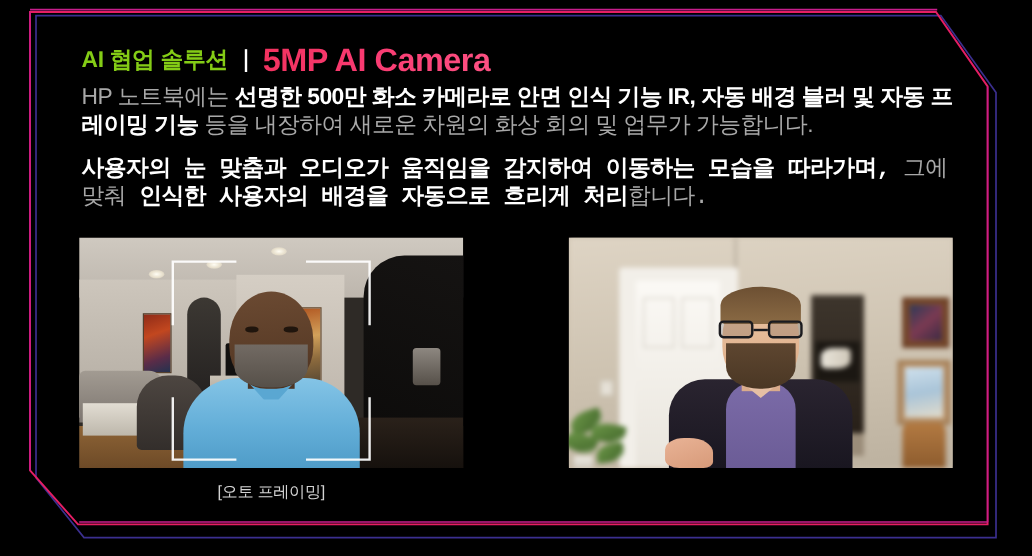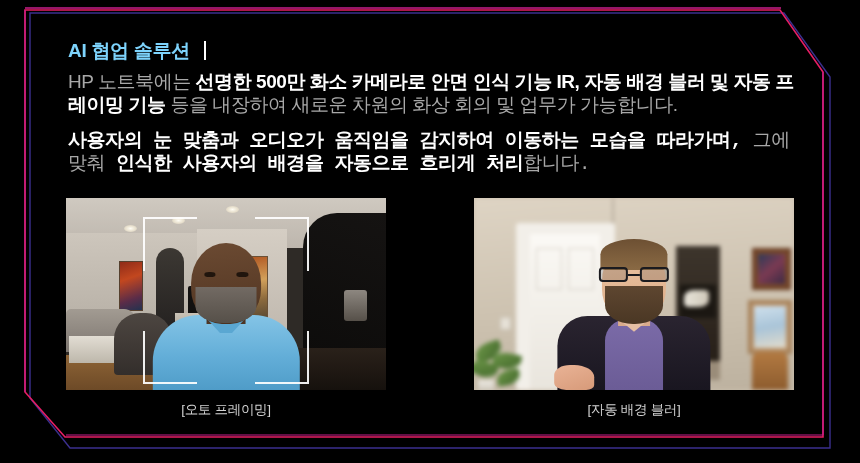--- a/index.html
+++ b/index.html
@@ -38,21 +38,21 @@
   
   .title-row {
     position: absolute;
     left: 68px;
     top: 33px;
     display: flex;
     align-items: center;
     height: 34px;
   }
   .title-pre {
-    color: #7dd3fc;
+    color: #84cc16;
     font-size: 19px;
     font-weight: bold;
     letter-spacing: -0.3px;
     line-height: 1;
     white-space: nowrap;
   }
   .title-divider {
     width: 2px;
     height: 19px;
     background: #ffffff;
@@ -417,20 +417,21 @@
   <path d="M 25,10 L 25,392" fill="none" stroke="#c81e8c" stroke-width="1.2"></path>
   <path d="M 66,435 L 823,435" fill="none" stroke="#c81e8c" stroke-width="1.2"></path>
   <path d="M 823,72 L 823,435" fill="none" stroke="#c81e8c" stroke-width="1.2"></path>
 </svg>
 
 <div class="content">
 
   <div class="title-row">
     <span class="title-pre">AI 협업 솔루션</span>
     <span class="title-divider"></span>
+    <span class="title-main">5MP AI Camera</span>
   </div>
 
   <p class="para para-1">
     <span>HP 노트북에는 </span><b>선명한 500만 화소 카메라로 안면 인식 기능 IR, 자동 배경 블러 및 자동 프레이밍 기능</b><span> 등을 내장하여 새로운 차원의 화상 회의 및 업무가 가능합니다.</span>
   </p>
 
   <p class="para para-2">
     <b>사용자의 눈 맞춤과 오디오가 움직임을 감지하여 이동하는 모습을 따라가며,</b><span> 그에 맞춰 </span><b>인식한 사용자의 배경을 자동으로 흐리게 처리</b><span>합니다.</span>
   </p>
 
@@ -518,17 +519,16 @@
             <div class="b-glasses">
               <div class="b-lens l"></div>
               <div class="b-bridge"></div>
               <div class="b-lens r"></div>
             </div>
             <div class="b-beard"></div>
             <div class="b-hand"></div>
           </div>
         </div>
       </div>
-      <div class="caption">[자동 배경 블러]</div>
     </div>
 
   </div>
 </div>
 
 </body></html>

